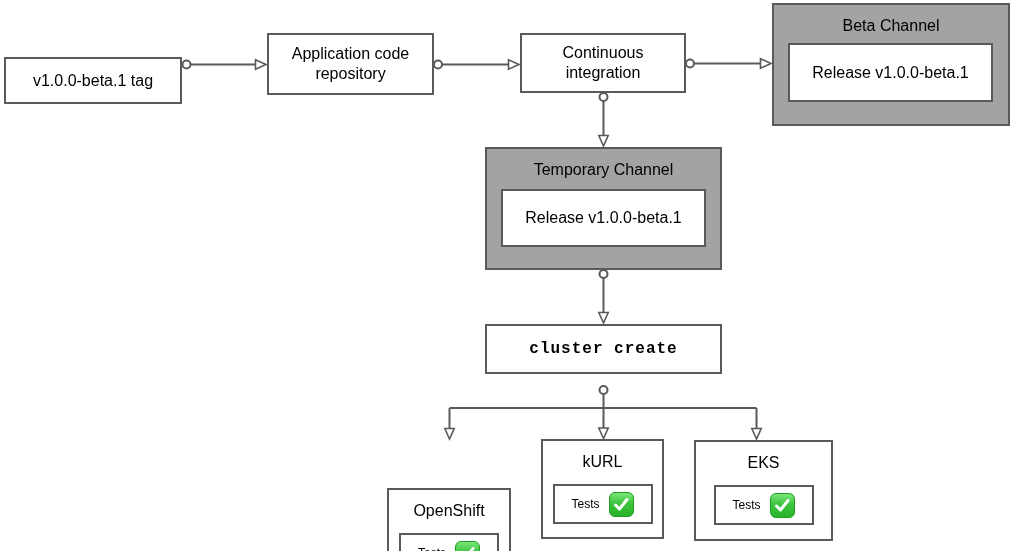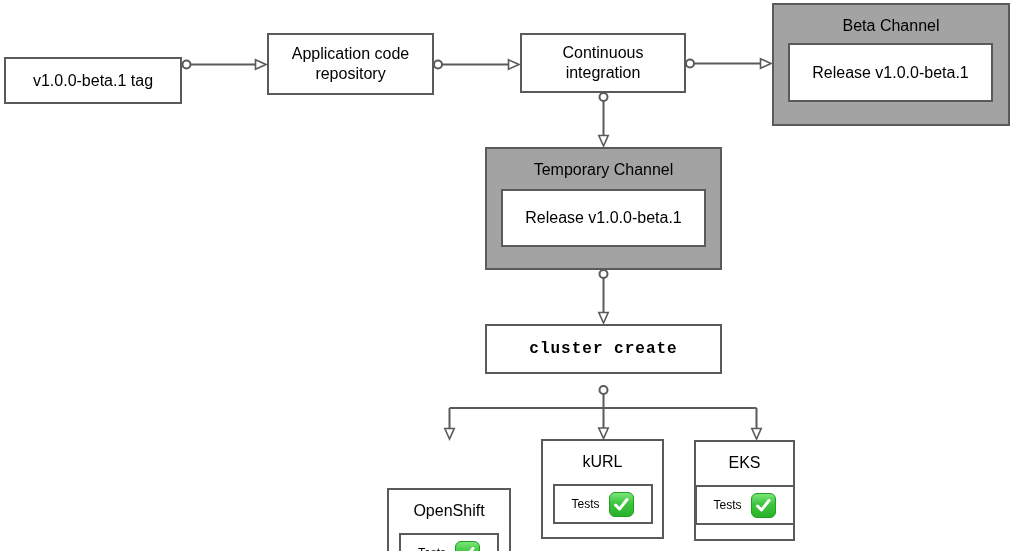--- a/index.html
+++ b/index.html
@@ -68,21 +68,21 @@
 
   
   .cluster-node {
     position: absolute;
     box-sizing: border-box;
     background: #ffffff;
     border: 2px solid #5a5a5a;
   }
   #openshift-box { left: 387px; top: 440px; width: 124px; height: 100px; margin-top: 48px; }
   #kurl-box      { left: 541px; top: 439px; width: 123px; height: 100px; }
-  #eks-box       { left: 694px; top: 440px; width: 101px; height: 101px; padding-left: 15px; }
+  #eks-box       { left: 694px; top: 440px; width: 139px; height: 101px; padding-left: 15px; }
   .tests-inner {
     position: absolute;
     left: 50%;
     transform: translateX(-50%);
     top: 43px;
     width: 100px;
     height: 40px;
     box-sizing: border-box;
     background: #ffffff;
     border: 2px solid #5a5a5a;

